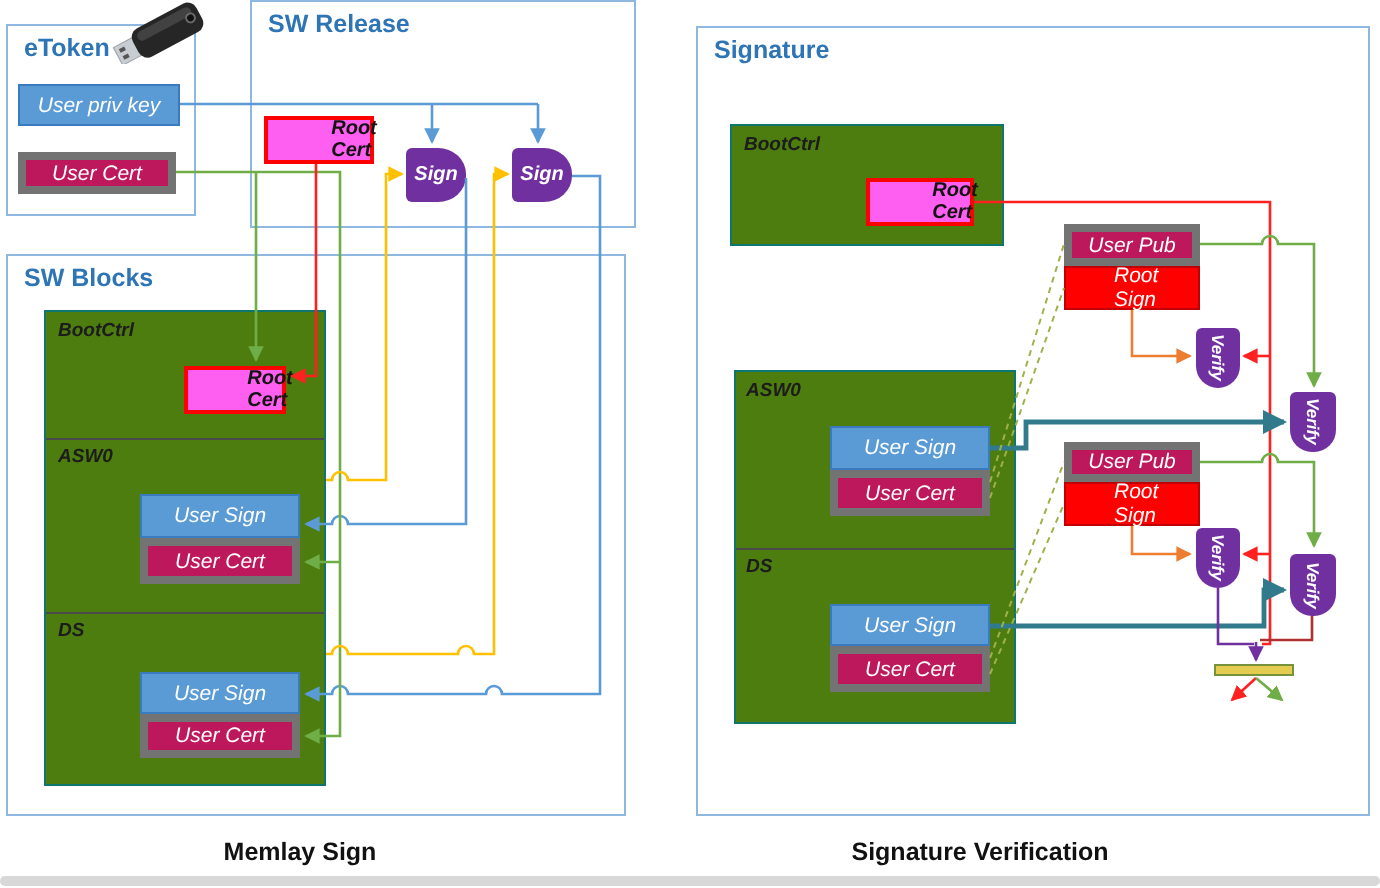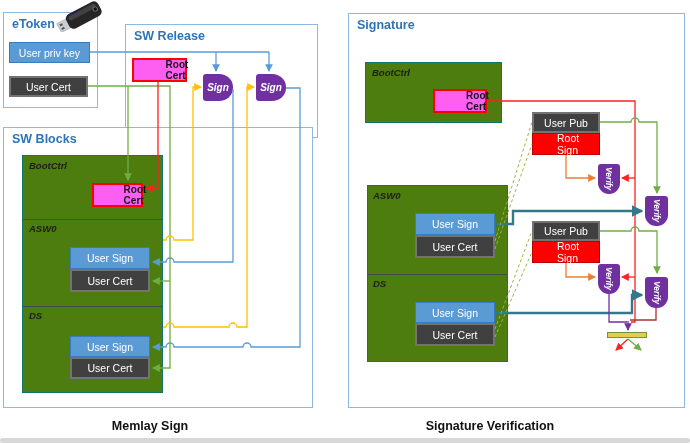--- a/index.html
+++ b/index.html
@@ -4,23 +4,23 @@
 <style>
   html,body{margin:0;padding:0;background:#fff;}
   .stage{position:relative;width:690px;height:444px;background:#fff;overflow:hidden;
          font-family:"Liberation Sans",sans-serif;}
   .panel{position:absolute;background:#fff;border:1.5px solid #8FB8E0;box-sizing:border-box;}
   .panel-title{position:absolute;left:8px;top:4px;font-size:12.5px;font-weight:700;color:#2E75B6;text-align:center;}
   .flash{position:absolute;background:#4d7c0f;border:1px solid #0f766e;box-sizing:border-box;}
   .divider{position:absolute;left:0;width:100%;height:0;border-top:1px solid #4a4a4a;}
   .seclabel{position:absolute;font-size:9.5px;font-weight:700;font-style:italic;color:#1c1c1c;}
   .chip{position:absolute;display:flex;align-items:center;justify-content:center;
-        box-sizing:border-box;font-size:10.5px;color:#fff;}
+        box-sizing:border-box;font-style:italic;font-size:10.5px;color:#fff;}
   .chip.blue{background:#5B9BD5;border:1px solid #3a7bbf;}
-  .chip.green{background:#404040;border:2px solid #737373;}
+  .chip.green{background:#be185d;border:4px solid #737373;}
   .chip.redbox{background:#FF0000;border:1px solid #c00000;padding-left:24px;}
   .chip.magenta{background:#FF5FF0;border:2.5px solid #FF0000;color:#141414;font-weight:700;font-size:10px;padding-left:35px;}
   .sign{position:absolute;background:#7030A0;border-radius:3px 14px 14px 3px/3px 13px 13px 3px;
         display:flex;align-items:center;justify-content:center;color:#fff;font-style:italic;
         font-size:10px;font-weight:600;}
   .verify{position:absolute;background:#7030A0;border-radius:3px 3px 11px 11px;
         display:flex;align-items:center;justify-content:center;color:#fff;}
   .verify span{writing-mode:vertical-rl;font-style:italic;font-size:8.5px;font-weight:600;}
   .caption{position:absolute;width:240px;text-align:center;font-size:12.5px;font-weight:700;color:#111;}
   .wires{position:absolute;left:0;top:0;pointer-events:none;}
@@ -46,21 +46,21 @@
     <g transform="translate(30,20) rotate(-28)">
       <rect x="-26" y="-5" width="11" height="10" fill="#c8cdd3" stroke="#9aa0a6" stroke-width="0.5"></rect>
       <rect x="-24" y="-3" width="3" height="2" fill="#555"></rect>
       <rect x="-24" y="1" width="3" height="2" fill="#555"></rect>
       <rect x="-16" y="-8" width="36" height="16" rx="5" fill="#262626"></rect>
       <rect x="-13" y="-6" width="30" height="5" rx="2.5" fill="#4a4a4a" opacity="0.8"></rect>
       <circle cx="15" cy="0" r="2.2" fill="#111" stroke="#6b6b6b" stroke-width="1"></circle>
     </g>
   </svg>
 
-  <div class="panel" style="left:125px;top:24px;width:193px;height:114px;">
+  <div class="panel" style="left:125px;top:0;width:193px;height:114px;">
     <div class="panel-title">SW Release</div>
   </div>
   <div class="chip magenta" style="left:132px;top:58px;width:55px;height:24px;">
     <span>Root Cert</span>
   </div>
   <div class="sign" style="left:203px;top:74px;width:30px;height:27px;">
     <span>Sign</span>
   </div>
   <div class="sign" style="left:256px;top:74px;width:30px;height:27px;">
     <span>Sign</span>

